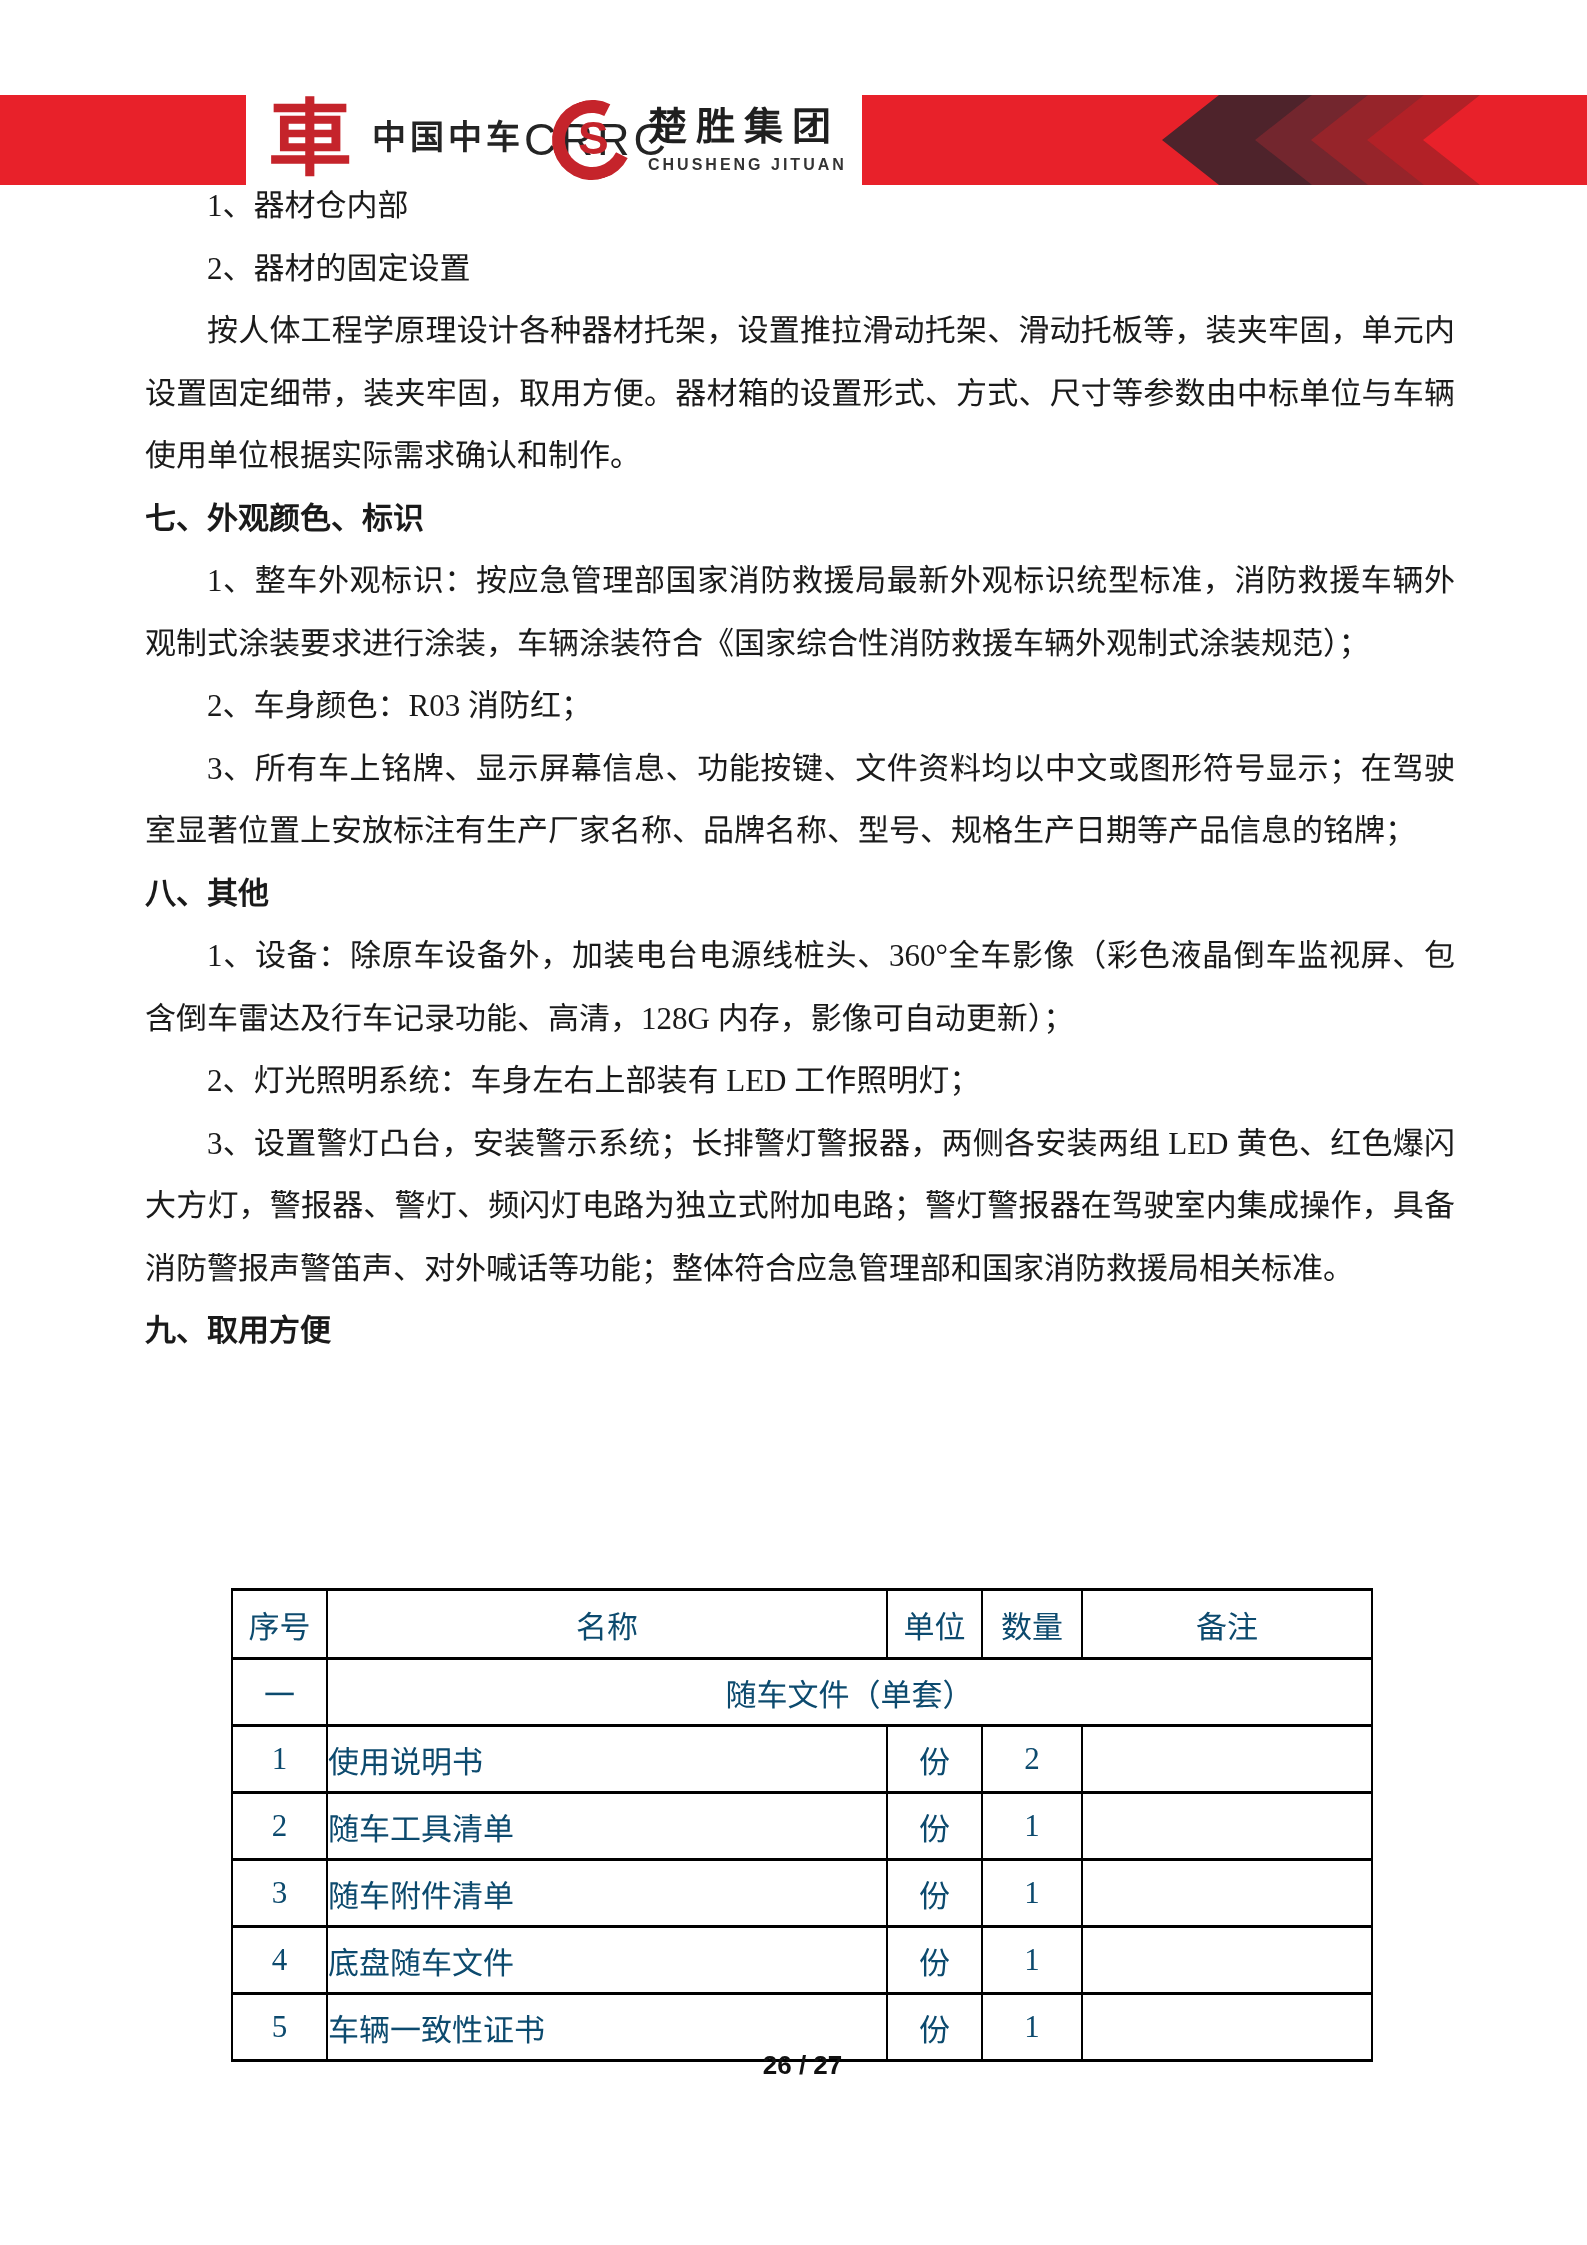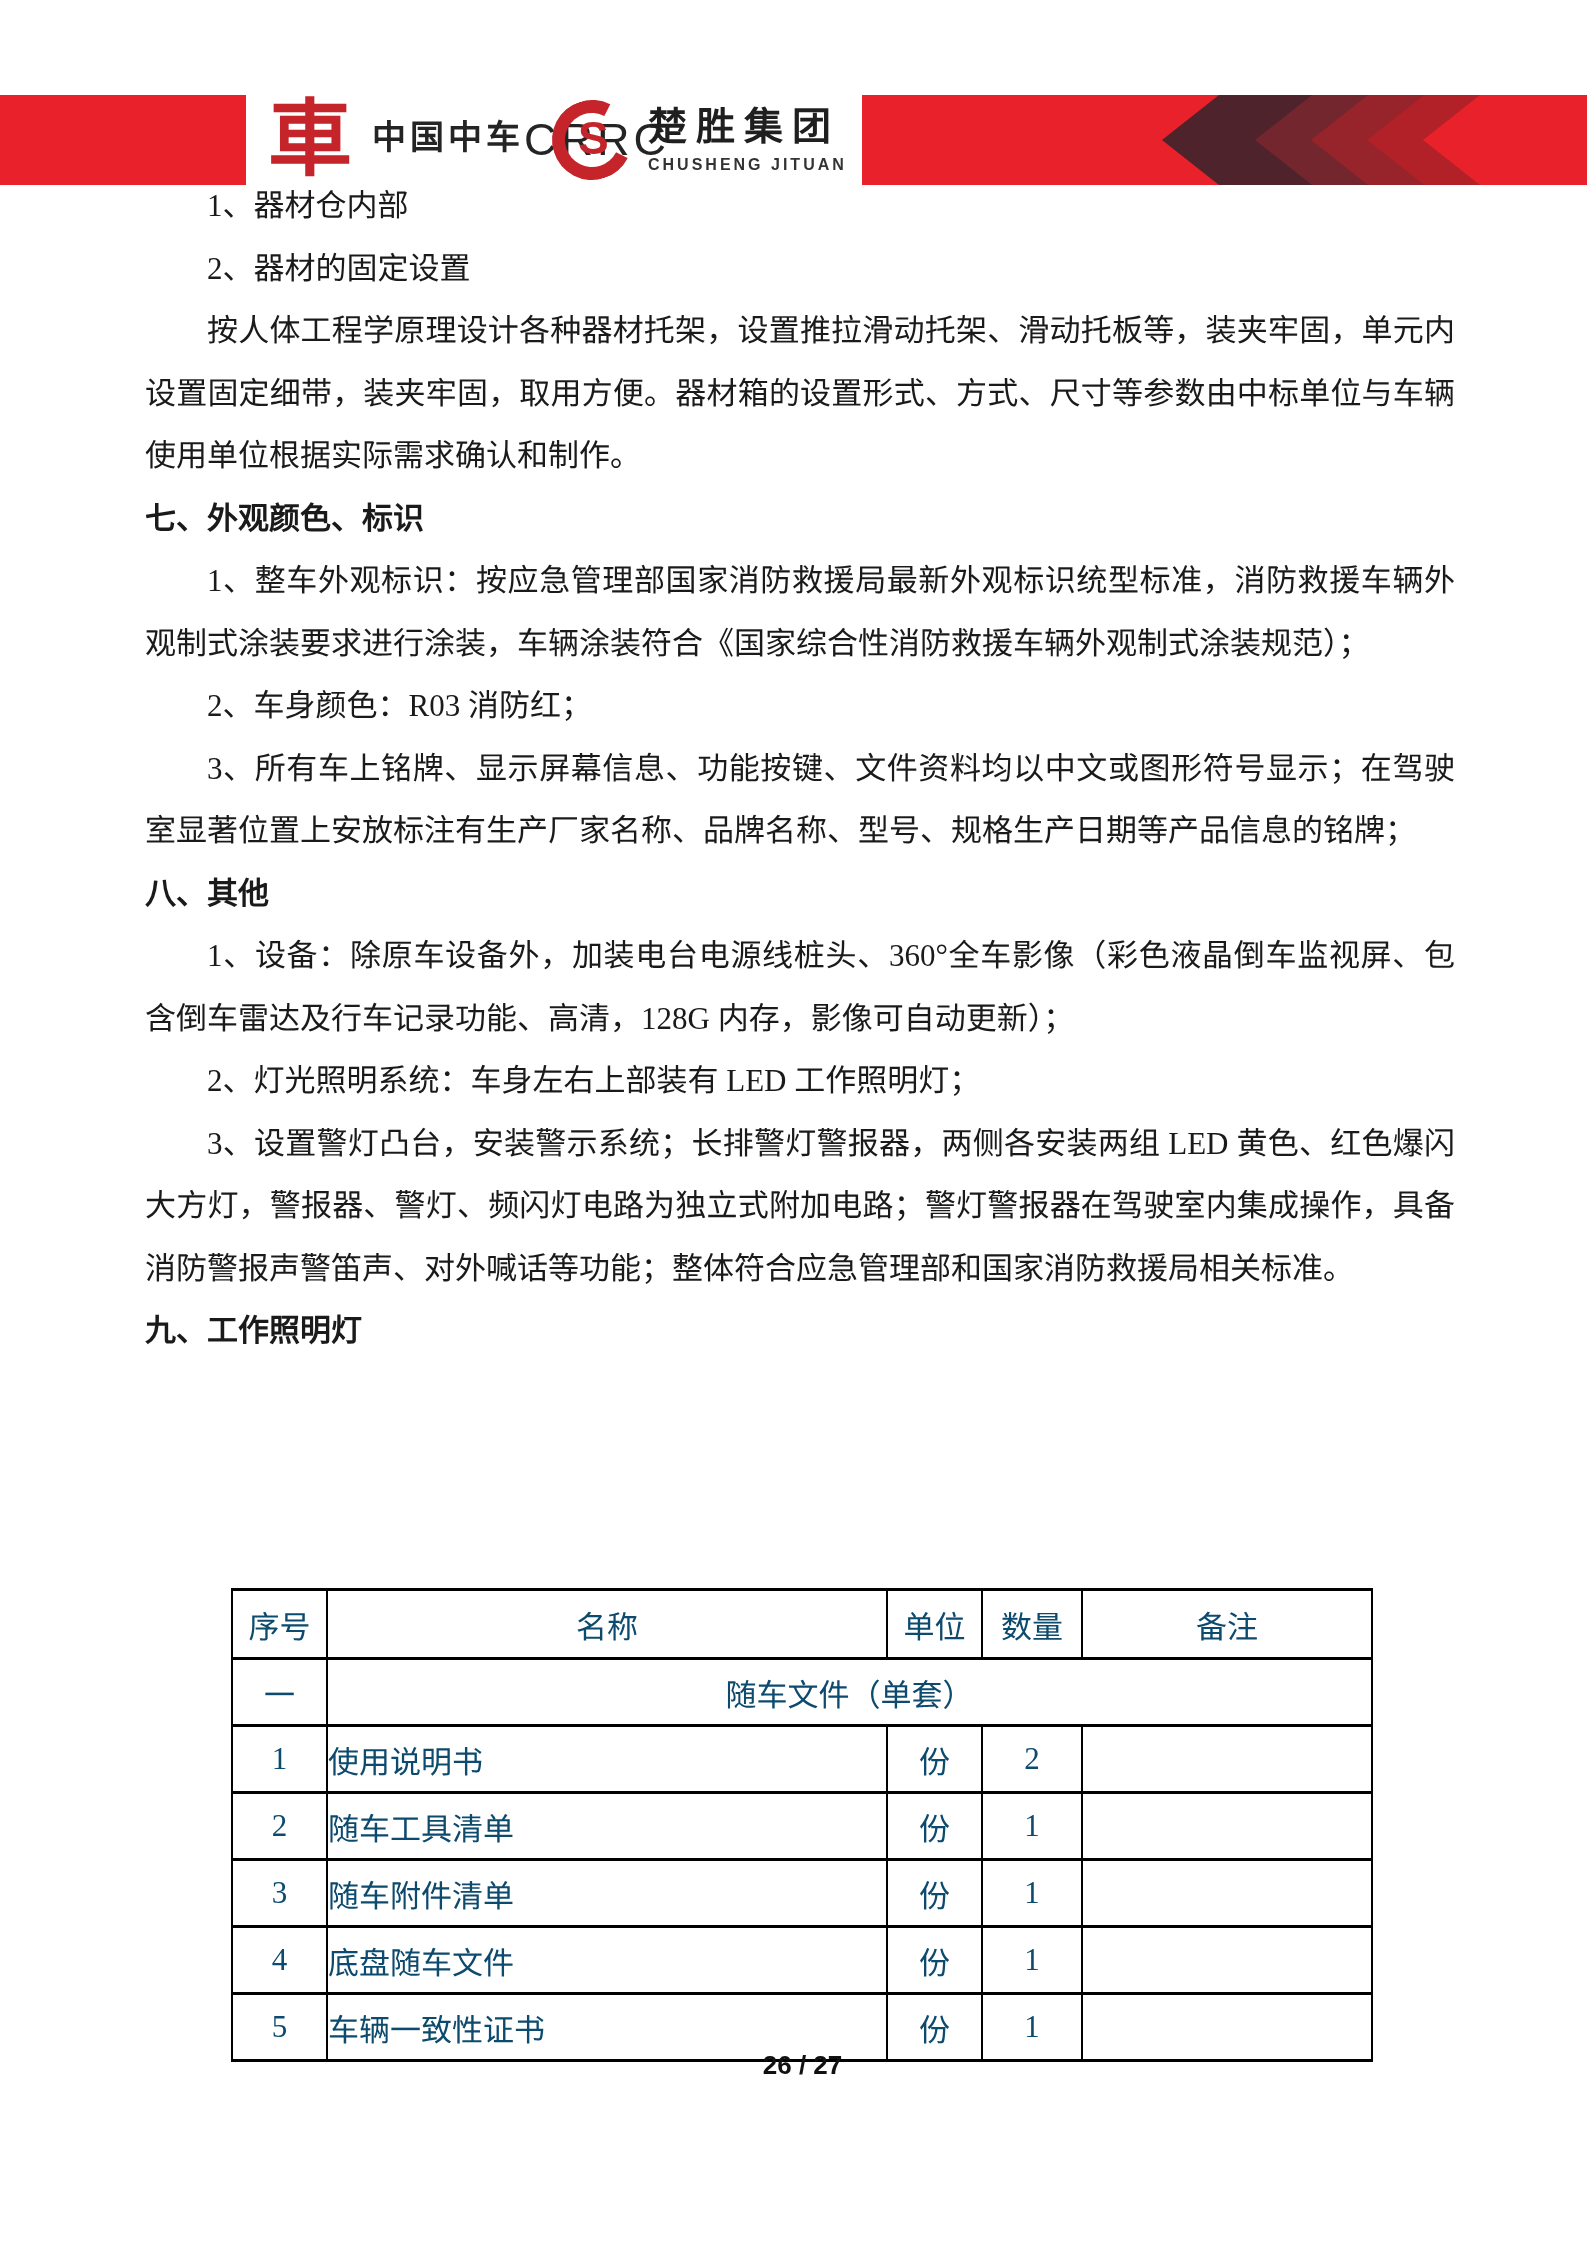--- a/index.html
+++ b/index.html
@@ -109,21 +109,21 @@
       <p class="para">2、器材的固定设置</p>
       <p class="para">按人体工程学原理设计各种器材托架，设置推拉滑动托架、滑动托板等，装夹牢固，单元内设置固定细带，装夹牢固，取用方便。器材箱的设置形式、方式、尺寸等参数由中标单位与车辆使用单位根据实际需求确认和制作。</p>
       <p class="heading">七、外观颜色、标识</p>
       <p class="para">1、整车外观标识：按应急管理部国家消防救援局最新外观标识统型标准，消防救援车辆外观制式涂装要求进行涂装，车辆涂装符合《国家综合性消防救援车辆外观制式涂装规范）；</p>
       <p class="para">2、车身颜色：R03 消防红；</p>
       <p class="para">3、所有车上铭牌、显示屏幕信息、功能按键、文件资料均以中文或图形符号显示；在驾驶室显著位置上安放标注有生产厂家名称、品牌名称、型号、规格生产日期等产品信息的铭牌；</p>
       <p class="heading">八、其他</p>
       <p class="para">1、设备：除原车设备外，加装电台电源线桩头、360°全车影像（彩色液晶倒车监视屏、包含倒车雷达及行车记录功能、高清，128G 内存，影像可自动更新）；</p>
       <p class="para">2、灯光照明系统：车身左右上部装有 LED 工作照明灯；</p>
       <p class="para">3、设置警灯凸台，安装警示系统；长排警灯警报器，两侧各安装两组 LED 黄色、红色爆闪大方灯，警报器、警灯、频闪灯电路为独立式附加电路；警灯警报器在驾驶室内集成操作，具备消防警报声警笛声、对外喊话等功能；整体符合应急管理部和国家消防救援局相关标准。</p>
-      <p class="heading">九、工作照明灯</p>
+      <p class="heading">九、取用方便</p>
     </div>
 
   <table class="doc-table">
     <colgroup>
       <col style="width:95px">
         <col style="width:560px">
         <col style="width:95px">
       <col style="width:100px">
         <col style="width:290px">
     </colgroup>

